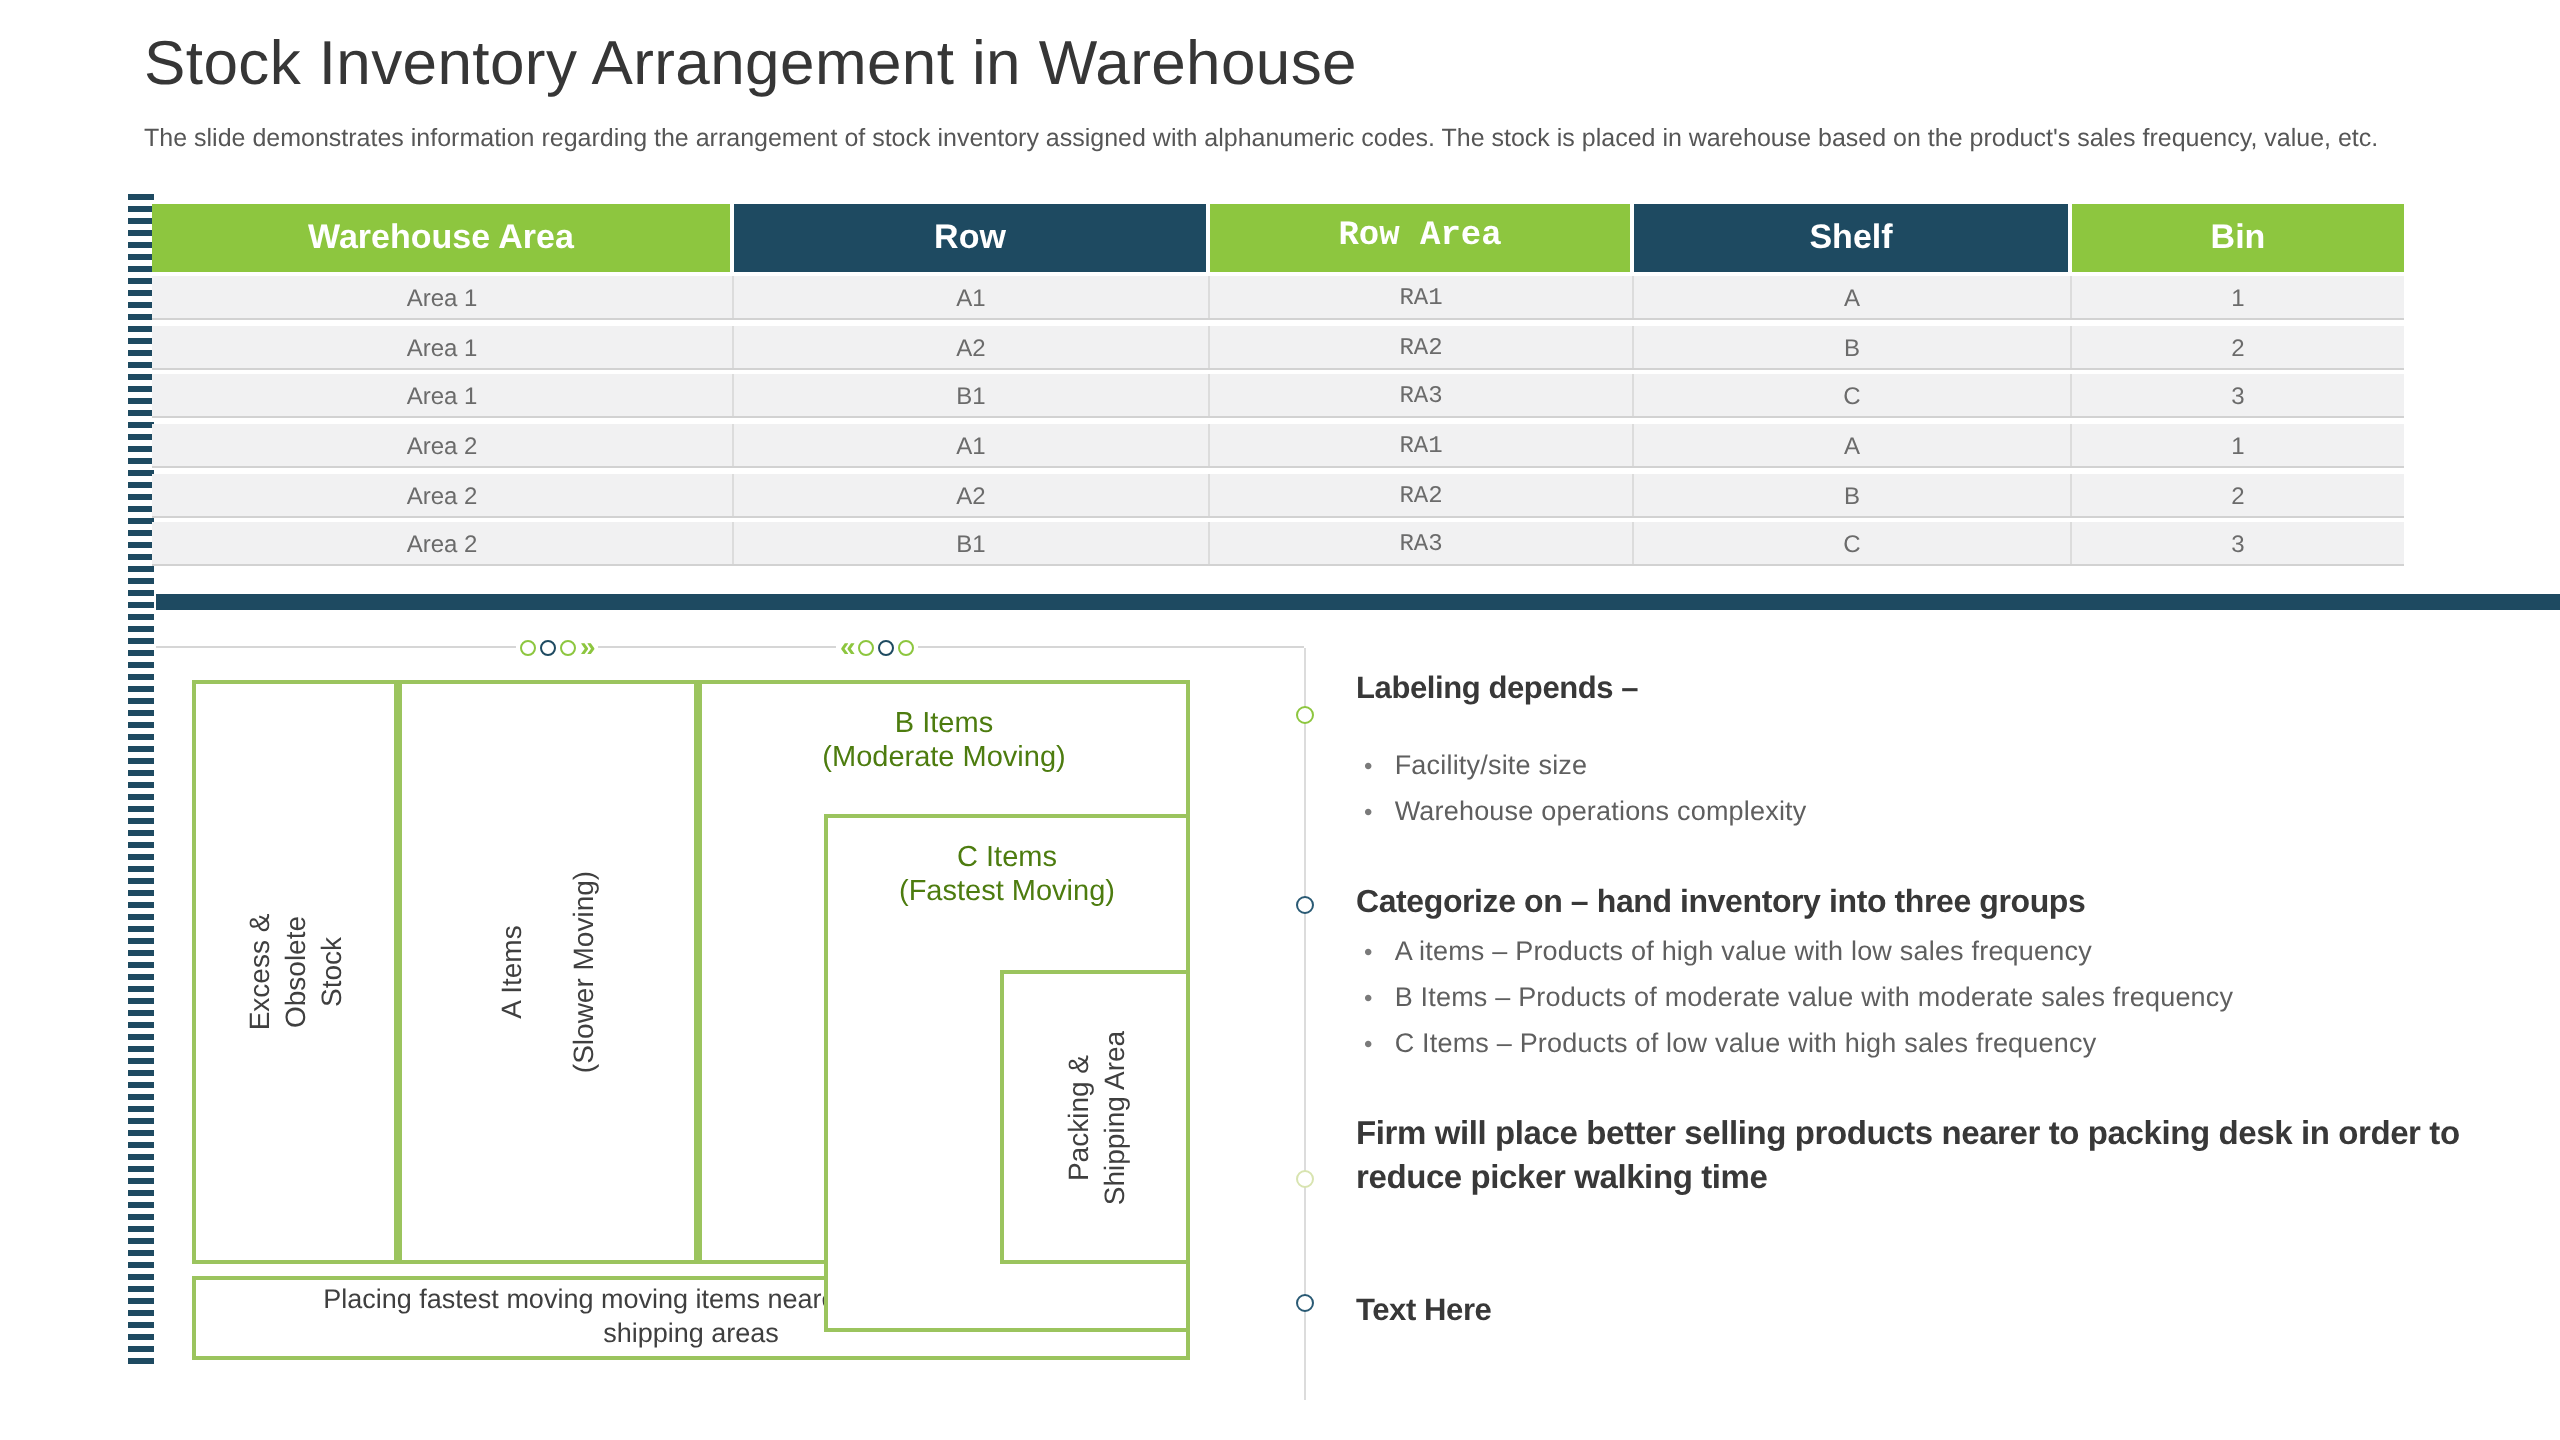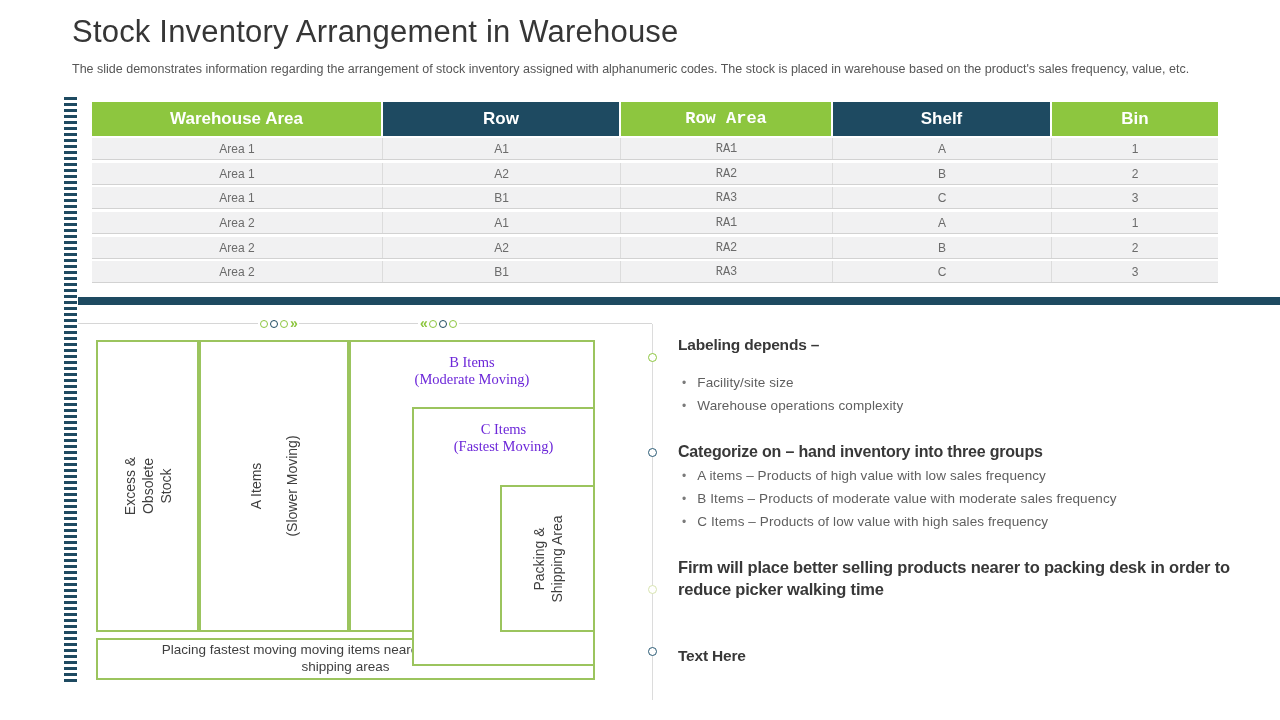--- a/index.html
+++ b/index.html
@@ -14,21 +14,21 @@
   .title { left:72px; top:14px; font-size:31px; color:#363636; letter-spacing:.2px; white-space:nowrap; }
   .subtitle { left:72px; top:62px; font-size:12.5px; color:#565656; width:1140px; }
 
   
   .stripe-bar {
     left:64px; top:97px; width:13px; height:586px;
     background:repeating-linear-gradient(to bottom,#1e4a61 0px,#1e4a61 2.8px,#ffffff 2.8px,#ffffff 6px);
   }
 
   
-  .code-table { left:92px; top:102px; width:1126px; }
+  .code-table { left:76px; top:102px; width:1126px; }
   .thead { display:flex; height:34px; margin-bottom:2px; }
   .hc { color:#ffffff; font-weight:bold; font-size:17px; text-align:center; line-height:34px; border-right:2px solid #ffffff; }
   .hc:last-child { border-right:none; }
   .hc-green { background:#8dc63f; }
   .hc-navy  { background:#1e4a61; }
   .trow { display:flex; height:22px; background:#f1f1f2; border-bottom:1px solid #d2d2d2; margin-bottom:2.7px; }
   .tc { font-size:12px; color:#6b6b6b; text-align:center; line-height:22px; border-right:1px solid #dcdcdc; }
   .tc:last-child { border-right:none; }
   .w0 { width:291px; } .w1 { width:238px; } .w2 { width:212px;font-family:Liberation Mono, monospace; } .w3 { width:219px; } .w4 { width:166px; }
 
@@ -54,21 +54,21 @@
   .zone-caption { left:96px;  top:638px; width:499px; height:42px;  z-index:1;
                   display:flex; align-items:center; justify-content:center; text-align:center;
                   font-size:13.5px; color:#3f3f3f; line-height:1.25; padding:2px 40px; }
   .vlabel {
     position:absolute; left:50%; top:50%;
     transform:translate(-50%,-50%) rotate(-90deg);
     white-space:nowrap; text-align:center;
     font-size:14px; color:#3f3f3f; line-height:1.3;
   }
   .vlabel-a { line-height:2.6; }
-  .toplabel { position:absolute; top:12px; left:0; width:100%; text-align:center; font-size:14.5px; color:#6d28d9; line-height:1.2;font-family:Liberation Serif, serif; }
+  .toplabel { position:absolute; top:12px; left:0; width:100%; text-align:center; font-size:14.5px; color:#4d7c0f; line-height:1.2; }
 
   
   .marker { width:9px; height:9px; border-radius:50%; background:#ffffff; position:absolute; left:648px; z-index:2; }
   .m-green { border:1.5px solid #8dc63f; }
   .m-navy  { border:1.5px solid #2a5a74; }
   .m-pale  { border:1.5px solid #d8e4b0; }
 
   .note-head { position:absolute; left:678px; color:#383838; font-weight:bold; letter-spacing:-.2px; }
   .nh1 { top:336px; font-size:15.5px; }
   .nh2 { top:443px; font-size:16px; }

